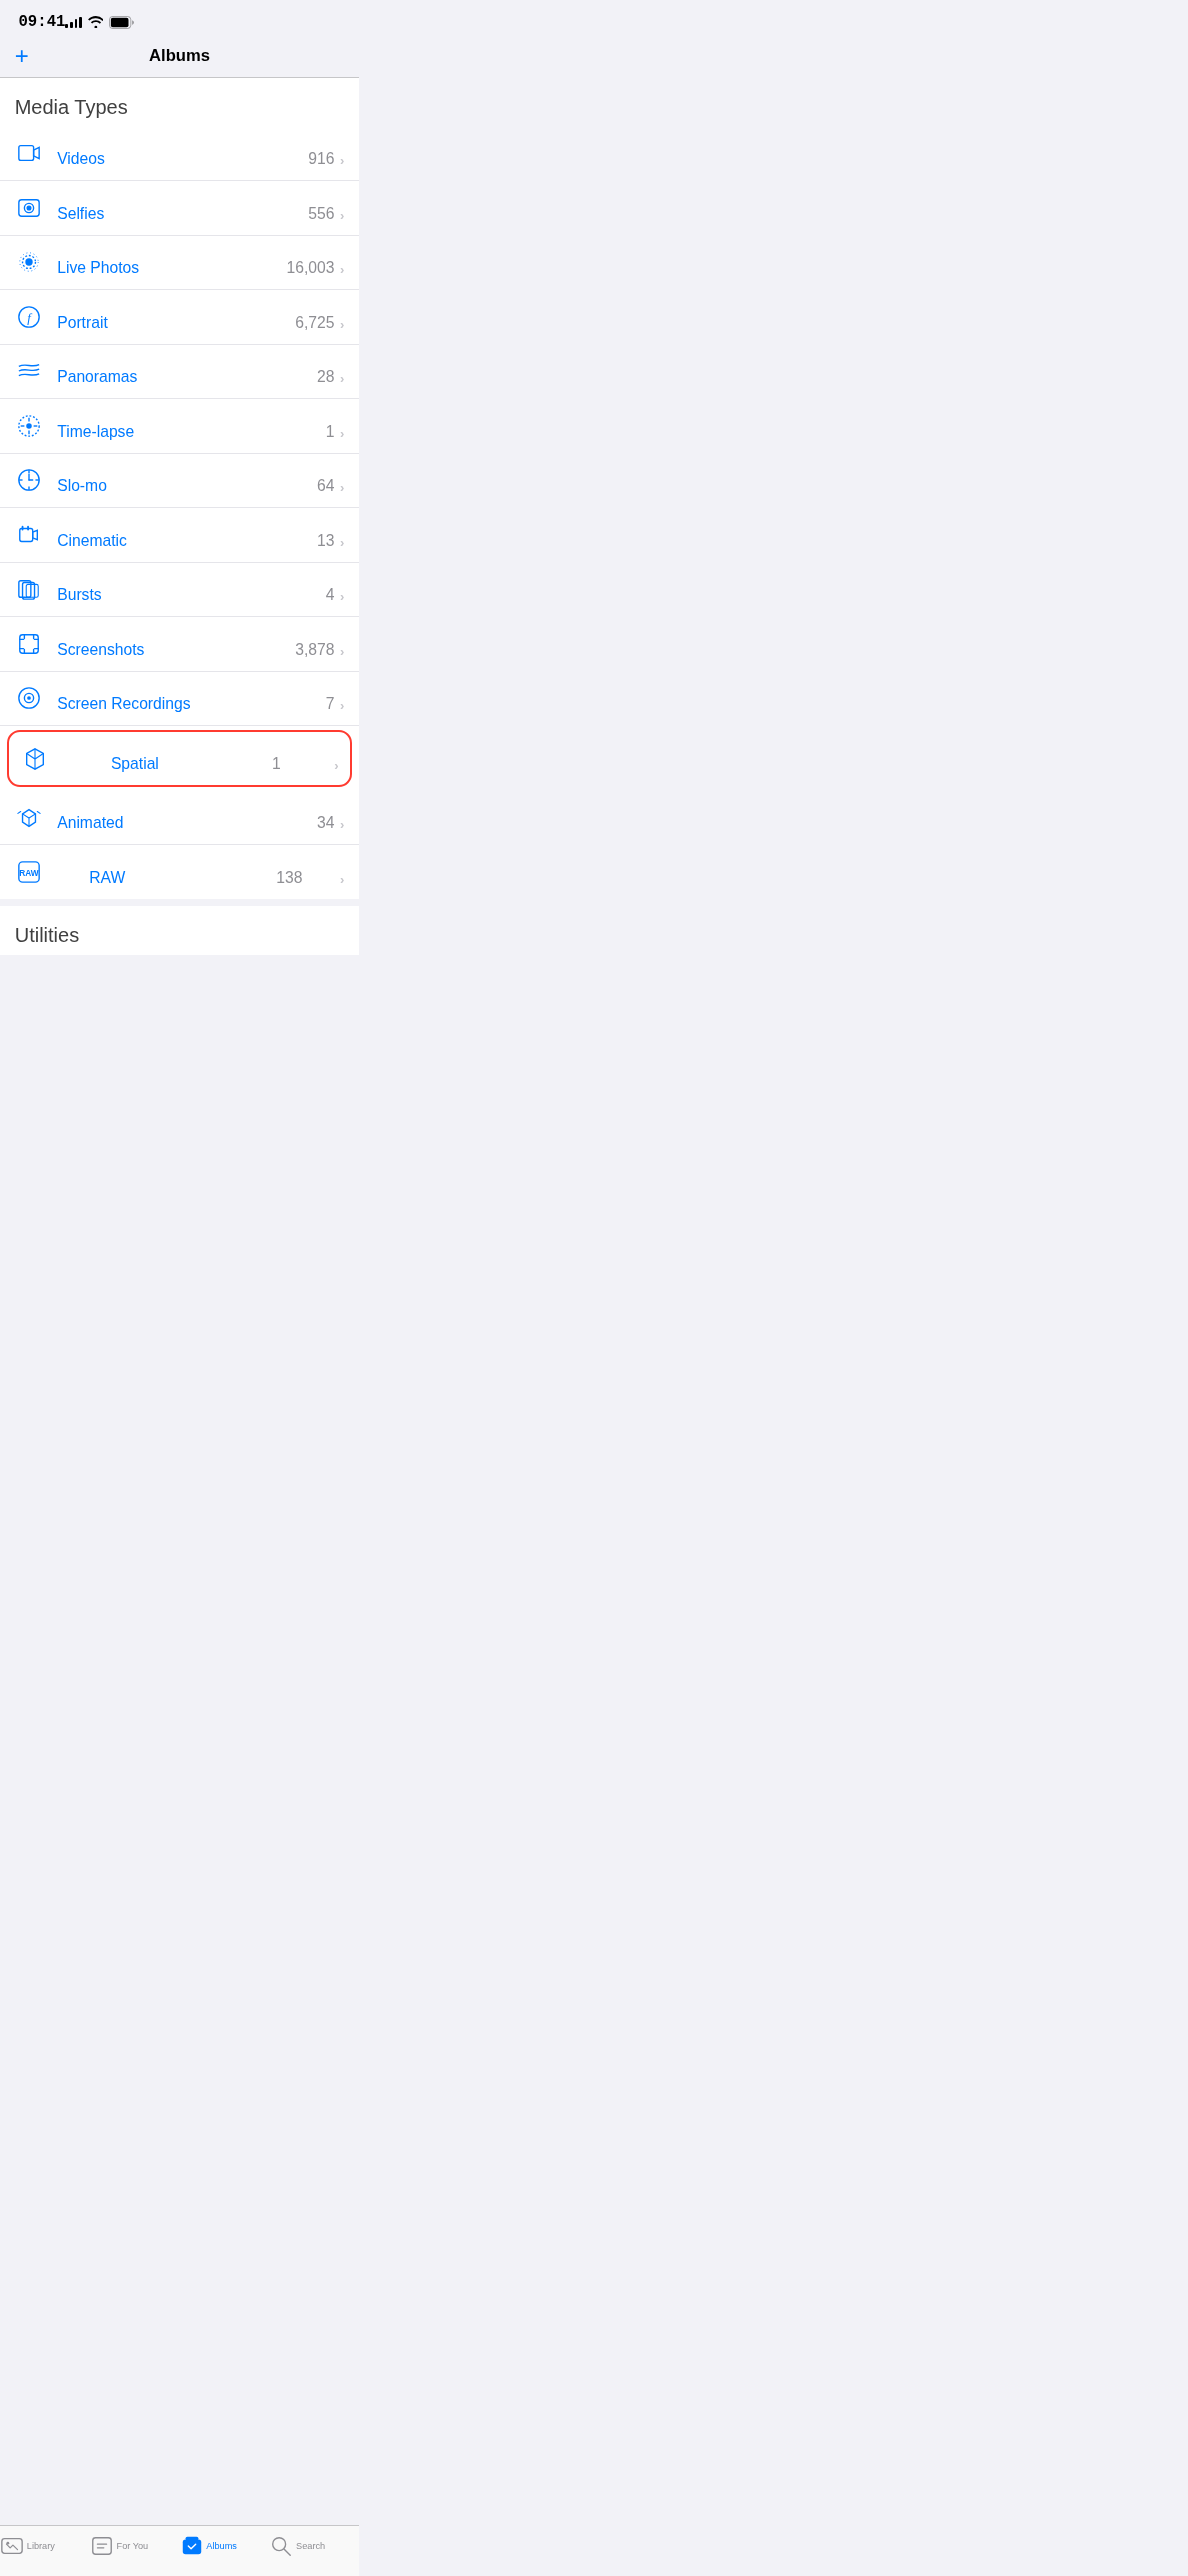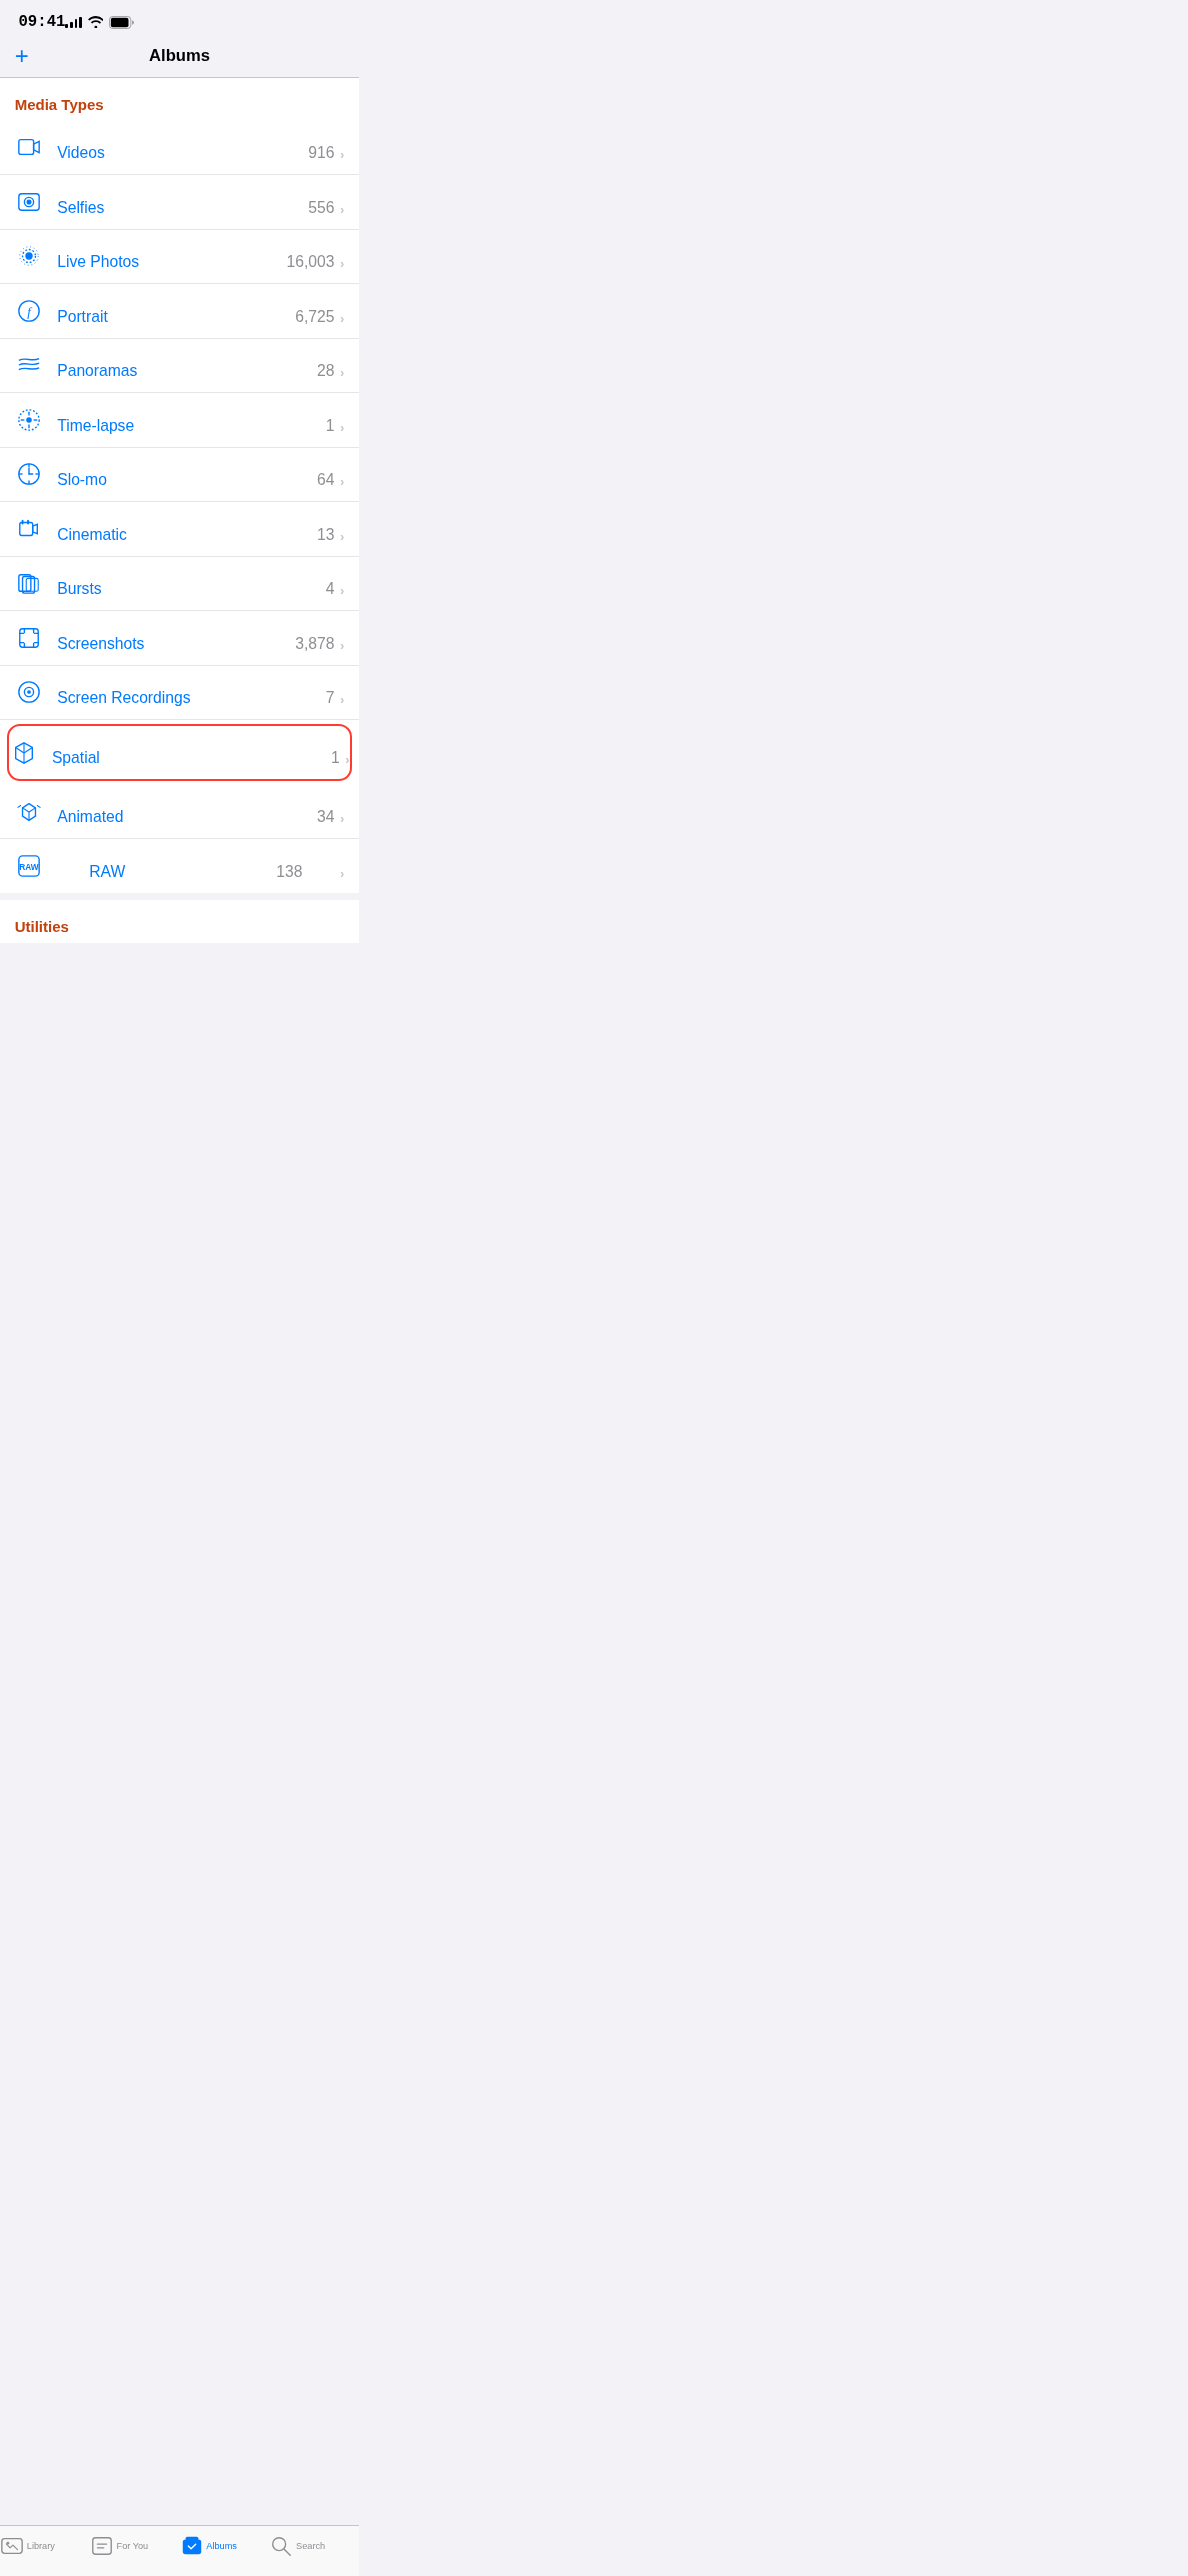--- a/index.html
+++ b/index.html
@@ -75,23 +75,23 @@
       background: #fff;
       margin-top: 0;
     }
 
     
     .section-header {
       padding: 18.4px 14.7px 7.4px 14.7px;
       background: #fff;
     }
     .section-title {
-      font-size: 15px;
-      font-weight: 700;
-      color: #c2410c;
+      font-size: 20px;
+      font-weight: 400;
+      color: #404040;
     }
 
     
     .list-item {
       display: flex;
       align-items: flex-end;
       padding: 12px 14.7px;
       background: #fff;
       border-bottom: 0.9px solid #e5e5ea;
       cursor: pointer;
@@ -369,21 +369,21 @@
         <circle cx="13" cy="13" r="11" stroke="#007aff" stroke-width="1.5" fill="none"></circle>
         <circle cx="13" cy="13" r="5" stroke="#007aff" stroke-width="1.5" fill="none"></circle>
         <circle cx="13" cy="13" r="2" fill="#007aff"></circle>
       </svg>
     </div>
     <span class="item-label">Screen Recordings</span>
     <span class="item-count">7</span>
     <span class="item-chevron">›</span>
   </div>
 
-  <div class="list-item spatial-item" style="border:2.3px solid #ff3b30; border-radius:13px; margin:3.7px 7.4px; padding:12px 0; border-bottom: 2.3px solid #ff3b30;">
+  <div class="list-item spatial-item" style="border:2.3px solid #ff3b30; border-radius:13px; margin:3.7px 7.4px; padding:12px 11px; border-bottom: 2.3px solid #ff3b30; gap: 48px;">
     <div class="item-icon">
       <svg viewBox="0 0 26 26" fill="none">
         <path d="M13 2L22 7v12L13 24 4 19V7z" stroke="#007aff" stroke-width="1.5" fill="none"></path>
         <path d="M13 2v22M4 7l9 6 9-6" stroke="#007aff" stroke-width="1.2" fill="none"></path>
       </svg>
     </div>
     <span class="item-label">Spatial</span>
     <span class="item-count">1</span>
     <span class="item-chevron">›</span>
   </div>

